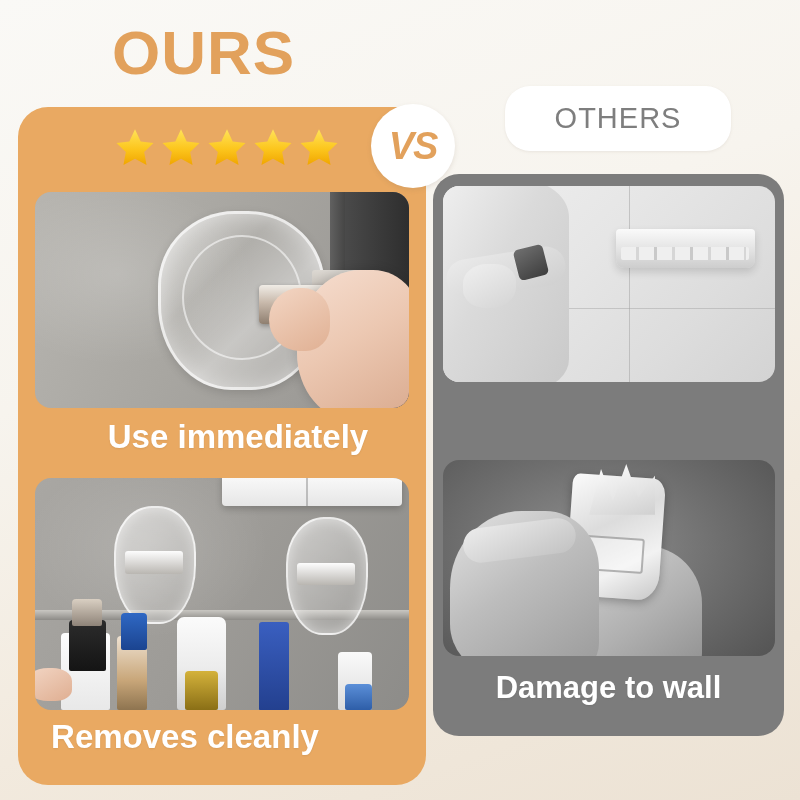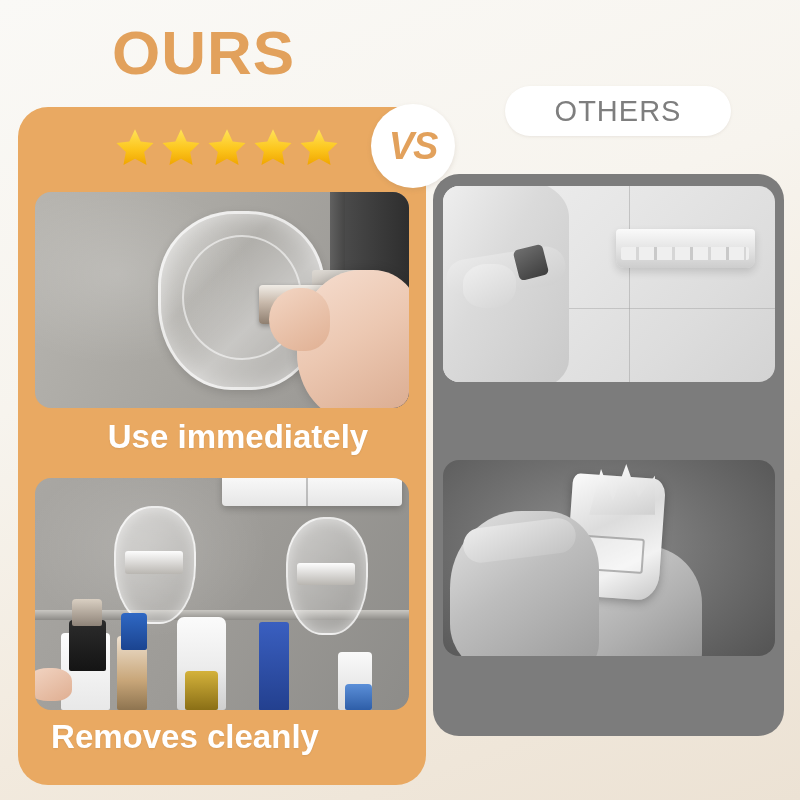--- a/index.html
+++ b/index.html
@@ -36,21 +36,21 @@
     line-height: 1;
     font-family: "Liberation Sans", sans-serif;
     text-align: center;
   }
 
   .others-pill {
     position: absolute;
     left: 505px;
     top: 86px;
     width: 226px;
-    height: 50px;
+    height: 65px;
     background: #ffffff;
     border-radius: 25px;
     display: flex;
     align-items: center;
     justify-content: center;
     box-shadow: 0 1px 3px rgba(140,125,110,0.13);
   }
   .others-pill span {
     font-size: 29px;
     color: #7e7e7e;
@@ -484,14 +484,15 @@
 
   <div class="card card-d">
     <div class="photo ph-dark-gray">
       <div class="handD2"></div>
       <div class="stickerD"></div>
       <div class="tearD"></div>
       <div class="handD1"></div>
       <div class="fingerD"></div>
     </div>
   </div>
+  <div class="caption cap-d">Damage to wall</div>
 
 </div>
 
 </body></html>

